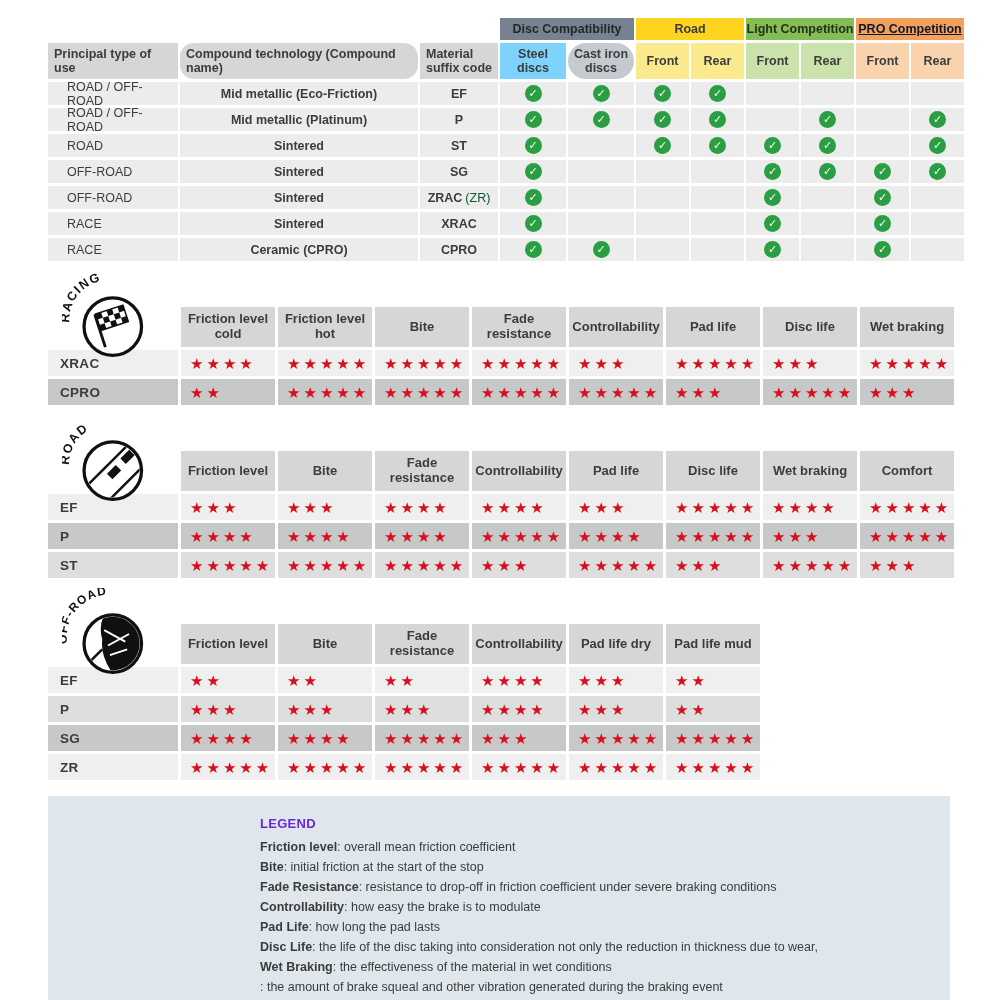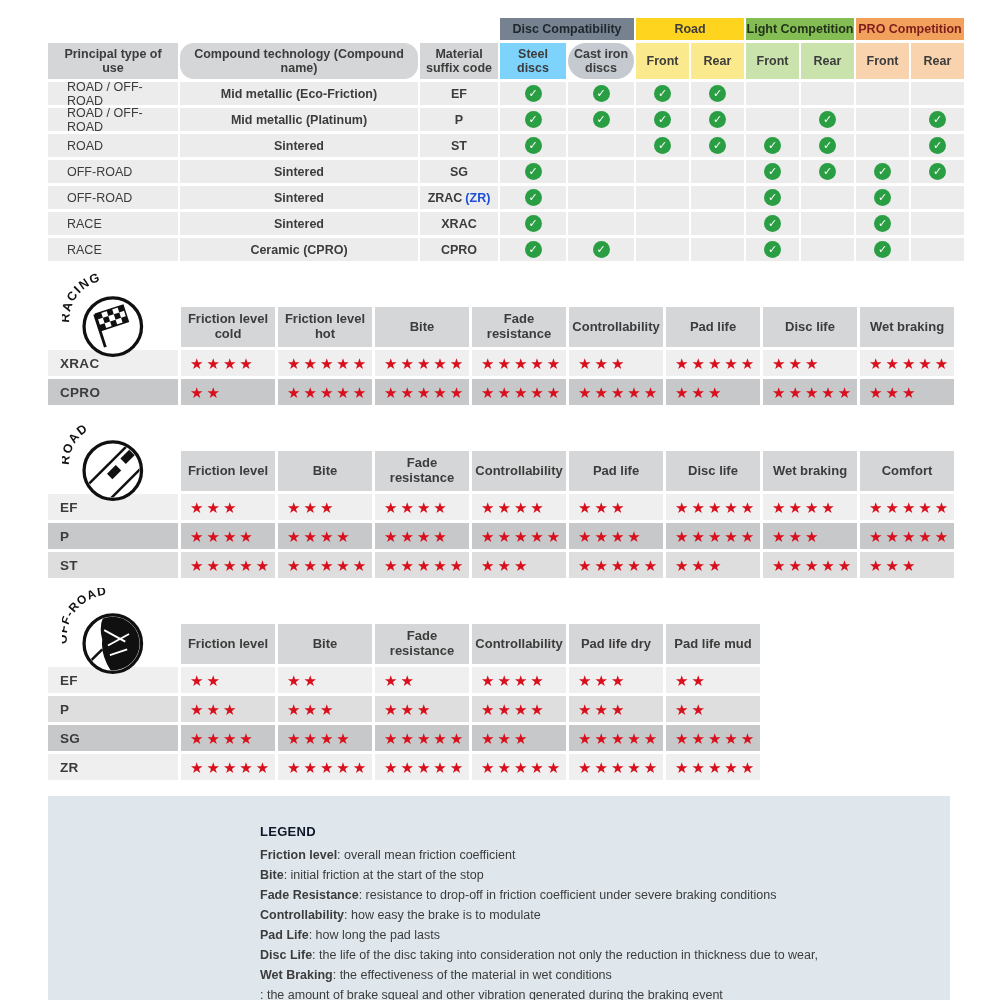--- a/index.html
+++ b/index.html
@@ -3,61 +3,61 @@
 <meta charset="utf-8">
 <style>
   html,body{margin:0;padding:0;background:#fff;}
   body{font-family:"Liberation Sans","DejaVu Sans",sans-serif;color:#3c3c3c;}
   .page{width:1000px;height:1000px;box-sizing:border-box;padding:18px 50px 0 48px;background:#fff;overflow:hidden;}
 
   
   .compat-grid{display:grid;grid-template-columns:130px 238px 78px 66px 66px 53px 53px 53px 53px 53px 53px;gap:3px 2px;margin-bottom:34px;}
   .cg-group{height:22px;display:flex;align-items:center;justify-content:center;font-weight:bold;font-size:12.5px;grid-column:span 2;}
   .cg-spacer{grid-column:span 3;}
-  .cg-head{background:#d5d6d7;height:36px;display:flex;align-items:center;justify-content:center;text-align:center;font-weight:bold;font-size:12.5px;line-height:1.15;}
+  .cg-head{background:#d5d6d7;height:36px;display:flex;align-items:center;justify-content:center;text-align:left;font-weight:bold;font-size:12.5px;line-height:1.15;}
   .cg-sub{height:36px;display:flex;align-items:center;justify-content:center;text-align:center;font-weight:bold;font-size:12.5px;line-height:1.15;padding:0 4px;box-sizing:border-box;}
   .cg-cell{background:#ececec;height:23px;display:flex;align-items:center;justify-content:center;font-size:12.5px;}
   .cg-cell.use{justify-content:flex-start;padding-left:19px;}
   .cg-cell.tech{font-weight:600;}
   .cg-cell.code{font-weight:600;}
-  .code-note{color:#1d4ed8;font-weight:700;margin-left:3px;}
+  .code-note{color:#14532d;font-weight:400;margin-left:3px;}
   .mark{width:17px;height:17px;border-radius:50%;background:#2a9e43;color:#fff;font-size:11px;font-weight:bold;display:flex;align-items:center;justify-content:center;line-height:1;}
 
   
   .section{position:relative;margin-top:46px;}
   .icon-wrap{position:absolute;left:14px;top:-36px;width:92px;height:92px;}
   .rating-grid{display:grid;gap:3px;}
   .rg-head{background:#d5d6d7;height:40px;display:flex;align-items:center;justify-content:center;text-align:center;font-weight:bold;font-size:13px;line-height:1.15;padding:4px 6px;box-sizing:border-box;}
   .rg-spacer{background:transparent;}
   .rg-label{height:26px;display:flex;align-items:center;padding-left:12px;font-size:13.5px;font-weight:600;letter-spacing:.3px;}
   .rg-cell{height:26px;display:flex;align-items:center;padding-left:9px;}
   .shade-light{background:#efefef;}
   .shade-medium{background:#dedede;}
   .shade-dark{background:#c7c8c9;}
   .stars{color:#d8101d;font-size:15px;letter-spacing:3px;line-height:1;white-space:nowrap;}
 
   
   .legend{background:#dfe7ec;margin-top:16px;padding:20px 30px 24px 212px;width:902px;box-sizing:border-box;}
-  .legend-title{color:#0f172a;font-weight:bold;font-size:13px;margin-bottom:6px;letter-spacing:.3px;margin-top:8px;}
+  .legend-title{color:#6d28d9;font-weight:bold;font-size:13px;margin-bottom:6px;letter-spacing:.3px;}
   .legend-line{font-size:12.5px;line-height:20px;}
   .legend-line b{font-weight:bold;}
 
   svg text{fill:#111;font-family:"Liberation Sans",sans-serif;}
 </style>
 </head>
 <body>
 
 <div class="page">
 
   <div class="compat-grid" id="compat-grid">
       <div class="cg-spacer"></div>
       <div class="cg-group" style="background: rgb(118, 130, 143); color: rgb(30, 38, 46); text-align: right;">Disc Compatibility</div>
       <div class="cg-group" style="background: rgb(255, 212, 31); color: rgb(60, 60, 60);">Road</div>
       <div class="cg-group" style="background: rgb(132, 189, 83); color: rgb(35, 50, 26);">Light Competition</div>
-      <div class="cg-group" style="background: rgb(242, 161, 92); color: #7f1d1d;">PRO Competition</div>
+      <div class="cg-group" style="background: rgb(242, 161, 92); color: #0f172a; text-decoration: underline;">PRO Competition</div>
       <div class="cg-head" style="padding: 0px 6px;">Principal type of use</div>
       <div class="cg-head" style="padding: 0px 6px; border-radius: 14px;">Compound technology (Compound name)</div>
       <div class="cg-head" style="padding: 0px 6px;">Material suffix code</div>
       <div class="cg-sub" style="background: #7dd3fc;">Steel discs</div>
       <div class="cg-sub" style="background: rgb(196, 202, 208); border-radius: 18px;">Cast iron discs</div>
       <div class="cg-sub" style="background: rgb(250, 233, 141);">Front</div>
       <div class="cg-sub" style="background: rgb(250, 233, 141);">Rear</div>
       <div class="cg-sub" style="background: rgb(202, 226, 171);">Front</div>
       <div class="cg-sub" style="background: rgb(202, 226, 171);">Rear</div>
       <div class="cg-sub" style="background: rgb(249, 211, 174);">Front</div>

